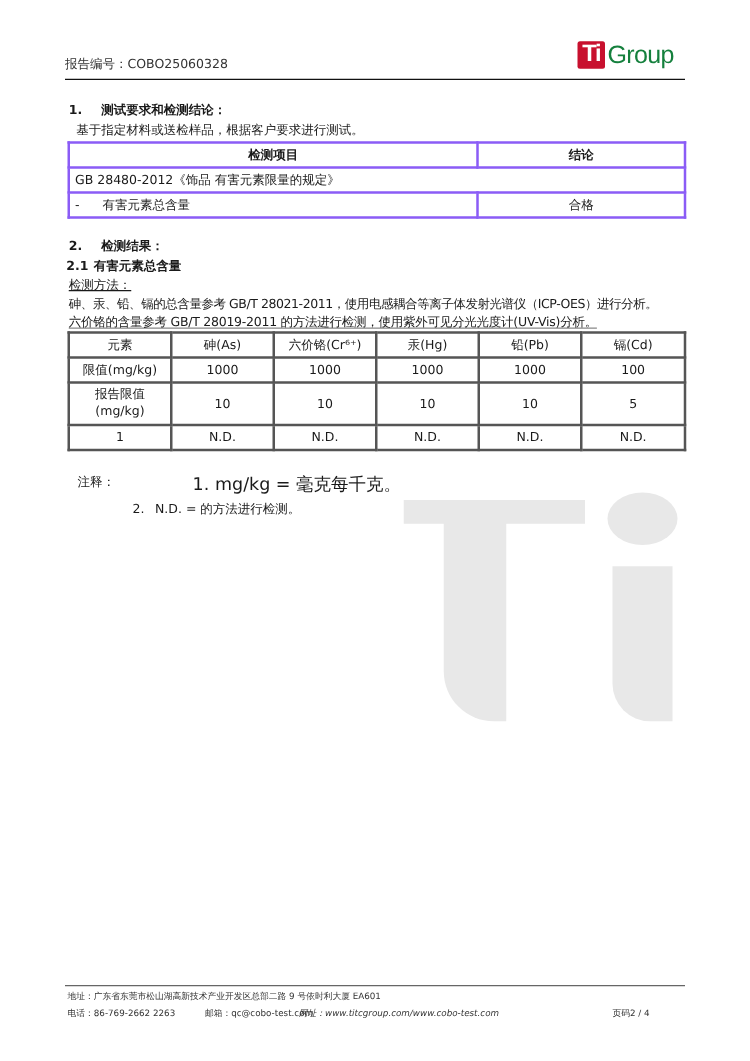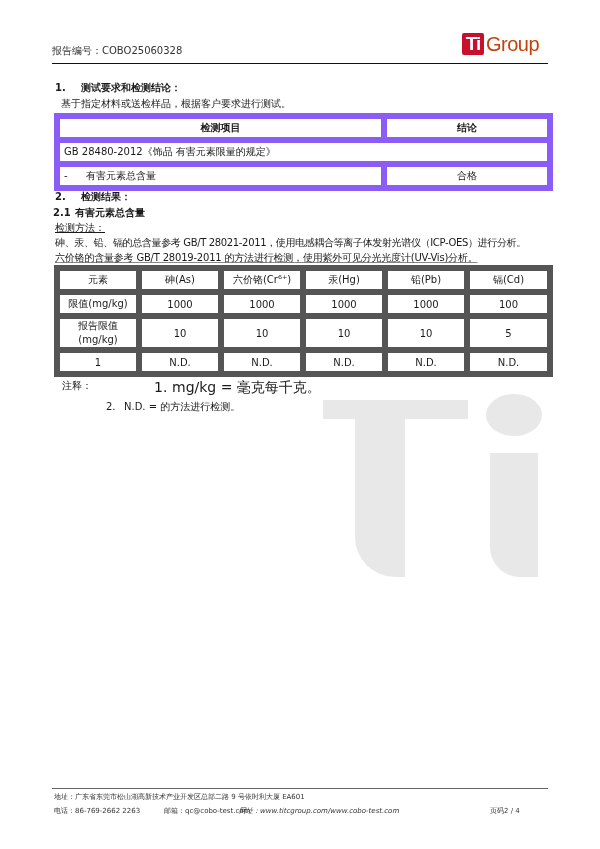--- a/index.html
+++ b/index.html
@@ -5,29 +5,29 @@
   html, body { margin:0; padding:0; background:#ffffff; }
   body { width:600px; height:849px; position:relative; overflow:hidden;
          font-family:"DejaVu Sans", "Liberation Sans", sans-serif; color:#1a1a1a; }
   .abs { position:absolute; }
   .hdr-no { left:52px; top:44px; font-size:10px; color:#333; }
   .hdr-line { left:52px; top:63px; width:496px; height:1px; background:#111; }
   .logo { left:462px; top:33px; height:22px; display:flex; align-items:center; }
   .logo-box { width:22px; height:22px; background:#c8102e; border-radius:2px; color:#fff;
               font-family:"Liberation Sans", sans-serif; font-weight:bold; font-size:19px;
               line-height:22px; text-align:center; letter-spacing:-1px; }
-  .logo-text { font-family:"Liberation Sans", sans-serif; font-size:20px; color:#c2410c;
+  .logo-text { font-family:"Liberation Sans", sans-serif; font-size:20px; color:#15803d;
                margin-left:2px; letter-spacing:-0.5px; }
 
   .sec-title { font-size:10px; font-weight:bold; }
   .txt { font-size:10px; }
   .num { display:inline-block; width:26px; }
 
   table { border-collapse:collapse; position:absolute; table-layout:fixed; }
-  td { border:6px solid #8b5cf6; font-size:10px; padding:0 4px; height:18px; vertical-align:middle; }
+  td { border:2px solid #8b5cf6; font-size:10px; padding:0 4px; height:18px; vertical-align:middle; }
   .c { text-align:center; }
   .t2 td { border-color:#555; }
   .t2 td.gl { border-left-color:#aaa;text-align:center; }
 
   .note-lbl { left:62px; top:379px; font-size:10px; }
   .note1 { left:106px; top:379px; font-size:14px;margin-left:48px; }
   .note2 { left:106px; top:400px; font-size:10px; }
   .note-num { display:inline-block; width:18px; }
 
   .wm { background:#e8e8e8; }

